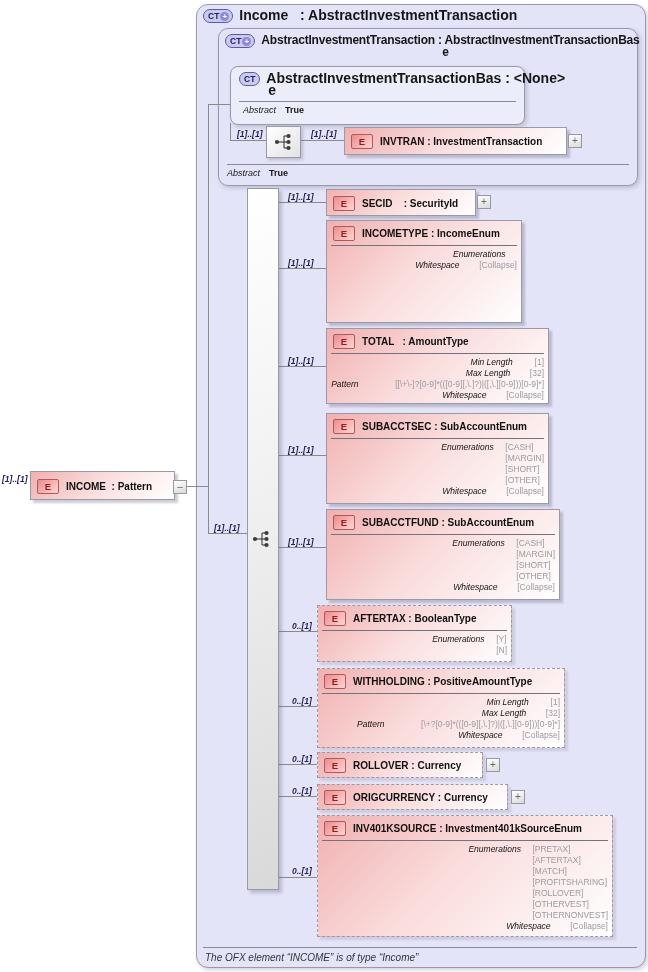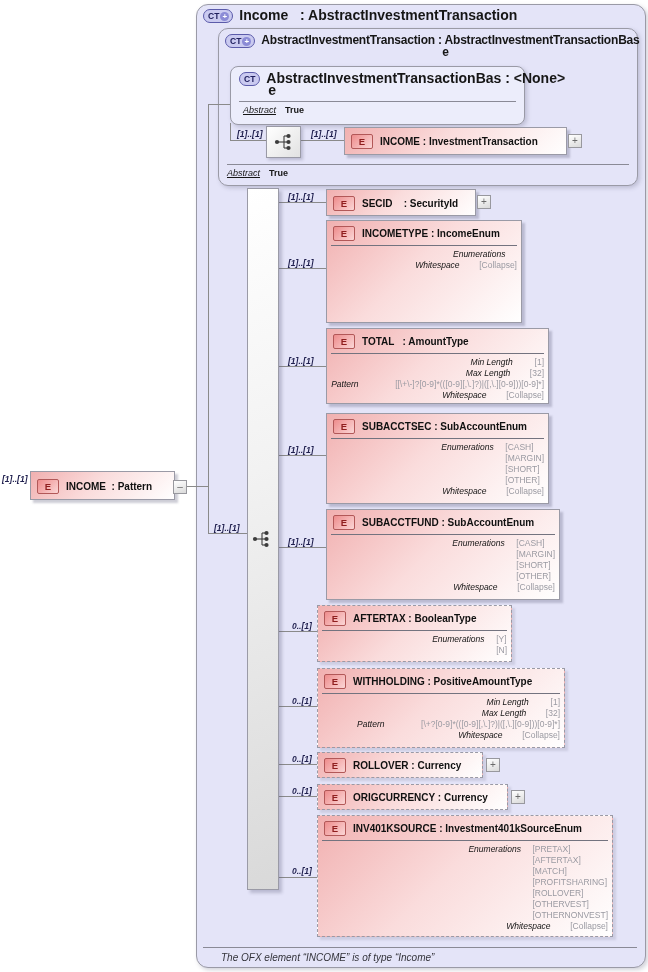--- a/index.html
+++ b/index.html
@@ -18,21 +18,21 @@
   
   .ct-icon{display:inline-flex;align-items:center;height:12px;border:1.4px solid #5b5baa;
            border-radius:7px;background:#cacaf0;padding:0 3px 0 4px;flex:none;margin-top:0px;}
   .ct-txt{font-weight:bold;font-size:8.5px;line-height:10px;color:#20205e;}
   .ct-plus{width:9px;height:9px;border-radius:50%;background:#8b8bd6;color:#ffffff;
            font-weight:bold;font-size:8px;line-height:9px;text-align:center;margin-left:1px;}
 
   
   .sepline{position:absolute;height:1px;background:#8a8a96;}
   .abs-row{position:absolute;display:flex;font-size:9px;line-height:10px;color:#161616;}
-  .abs-row .lbl{font-style:italic;width:42px;text-decoration:underline;}
+  .abs-row .lbl{font-style:italic;width:42px;}
   .abs-row .val{font-weight:bold;}
   .footnote{position:absolute;font-style:italic;font-size:10px;color:#33333a;white-space:pre;}
 
   
   .ebox{position:absolute;border:1px solid #9a9aa6;
         background:linear-gradient(135deg,#f1b0b0 0%,#fadcdc 45%,#ffffff 100%);
         box-shadow:3px 3px 2px rgba(90,90,120,.30);}
   .ebox.dashed{border-style:dashed;box-shadow:3px 3px 2px rgba(90,90,120,.16);}
   .hdr{display:flex;align-items:center;gap:7px;padding:4px 6px 2px 6px;height:16px;}
   .etitle{font-weight:bold;font-size:10px;color:#101010;white-space:pre;}
@@ -70,21 +70,21 @@
 
   <div class="tbox" style="left:196px;top:4px;width:448px;height:962px;">
     <div class="tbox-hdr" style="left:6px;top:4px;">
       <span class="ct-icon">
           <span class="ct-txt">CT</span>
           <span class="ct-plus">+</span>
         </span>
       <span class="ttitle">Income   : AbstractInvestmentTransaction</span>
     </div>
     <div class="sepline" style="left:6px;top:942px;width:434px;"></div>
-    <div class="footnote" style="left:24px;top:947px;">The OFX element “INCOME” is of type “Income”</div>
+    <div class="footnote" style="left:8px;top:947px;">The OFX element “INCOME” is of type “Income”</div>
   </div>
 
   <div class="tbox" style="left:218px;top:28px;width:418px;height:156px;border-radius:10px;">
     <div class="tbox-hdr" style="left:6px;top:5px;">
       <span class="ct-icon">
           <span class="ct-txt">CT</span>
           <span class="ct-plus">+</span>
         </span>
       <span class="t2line">
         <span class="ttitle small">AbstractInvestmentTransaction : AbstractInvestmentTransactionBas</span>
@@ -144,21 +144,21 @@
       <circle cx="4" cy="10" r="2.1"></circle>
         <circle cx="15.5" cy="4" r="2.1"></circle>
         <circle cx="15.5" cy="10" r="2.1"></circle>
         <circle cx="15.5" cy="16" r="2.1"></circle>
     </svg>
   </div>
   <div class="card" style="left:311px;top:129px;">[1]..[1]</div>
   <div class="ebox" style="left:344px;top:127px;width:221px;height:26px;">
     <div class="hdr" style="padding-top:5px;">
       <span class="eicon">E</span>
-      <span class="etitle">INCOME : InvestmentTransaction</span>
+      <span class="etitle">INVTRAN : InvestmentTransaction</span>
     </div>
   </div>
   <div class="expander" style="left:568px;top:134px;">+</div>
 
   <div class="card" style="left:2px;top:474px;">[1]..[1]</div>
   <div class="ebox" style="left:30px;top:471px;width:143px;height:27px;">
     <div class="hdr" style="padding-top:6px;">
       <span class="eicon">E</span>
       <span class="etitle">INCOME  : Pattern</span>
     </div>

